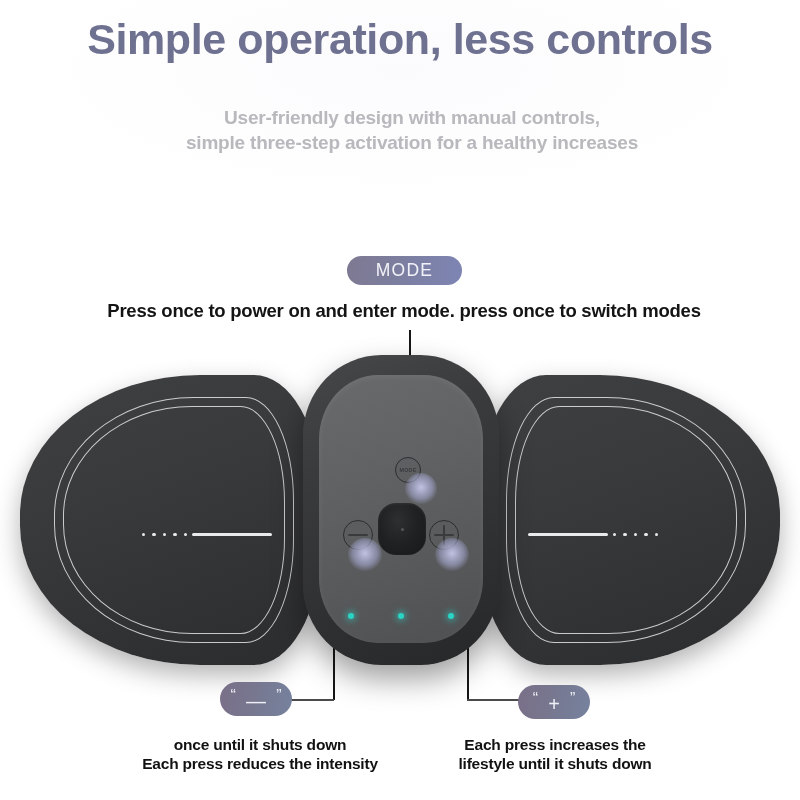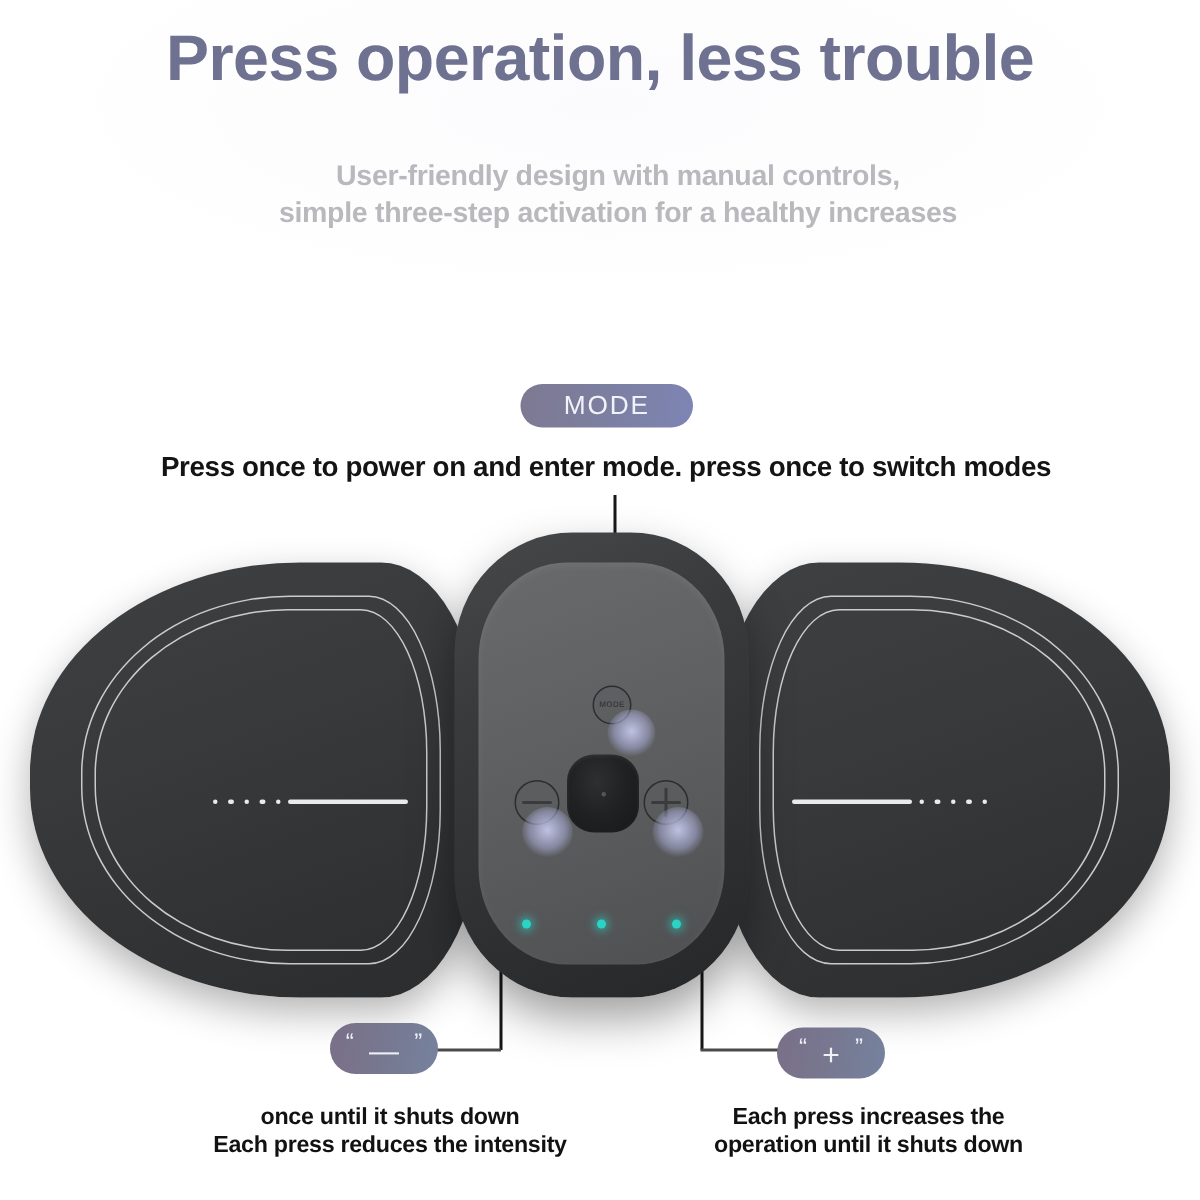--- a/index.html
+++ b/index.html
@@ -85,21 +85,21 @@
 
   
   .cap {
     position:absolute;
     font-size:15.5px; font-weight:700; color:#121212;
     text-align:center; line-height:1.25;
     letter-spacing:-0.2px;
   }
   .cap span { display:block; white-space:nowrap; }
   .cap-left  { left:105px; top:735px; width:310px; }
-  .cap-right { left:424px; top:735px; width:310px; }
+  .cap-right { left:400px; top:735px; width:310px; }
 
   
   .device { position:absolute; left:0; top:355px; width:800px; height:330px; }
 
   .wing {
     position:absolute; top:20px;
     width:300px; height:290px;
     background:linear-gradient(160deg,#3f4042 0%, #393a3c 38%, #303133 78%, #2b2c2e 100%);
     box-shadow:0 10px 26px rgba(0,0,0,0.30);
   }
@@ -182,21 +182,21 @@
   .leds { position:absolute; left:0; top:238px; width:164px; display:flex; justify-content:center; gap:44px; }
   .led { width:6px; height:6px; border-radius:50%;
     background:#2ad4c4;
     box-shadow:0 0 6px 2px rgba(42,212,196,0.55); }
 </style>
 </head>
 <body>
 
 <div id="stage">
 
-  <div class="title">Press operation, less trouble</div>
+  <div class="title">Simple operation, less controls</div>
 
   <div class="subtitle">
     <span>User-friendly design with manual controls,</span>
     <span>simple three-step activation for a healthy increases</span>
   </div>
 
   <div class="mode-badge">
     <span>MODE</span>
   </div>
   <div class="mode-caption">Press once to power on and enter mode. press once to switch modes</div>
@@ -286,16 +286,16 @@
 
   <div class="sym-badge plus">
     <span class="sym-inner">
       <span class="q-open">“</span>
       <span class="sym-glyph">+</span>
       <span class="q-close">”</span>
     </span>
   </div>
   <div class="cap cap-right">
     <span>Each press increases the</span>
-    <span>operation until it shuts down</span>
+    <span>lifestyle until it shuts down</span>
   </div>
 
 </div>
 
 </body></html>

